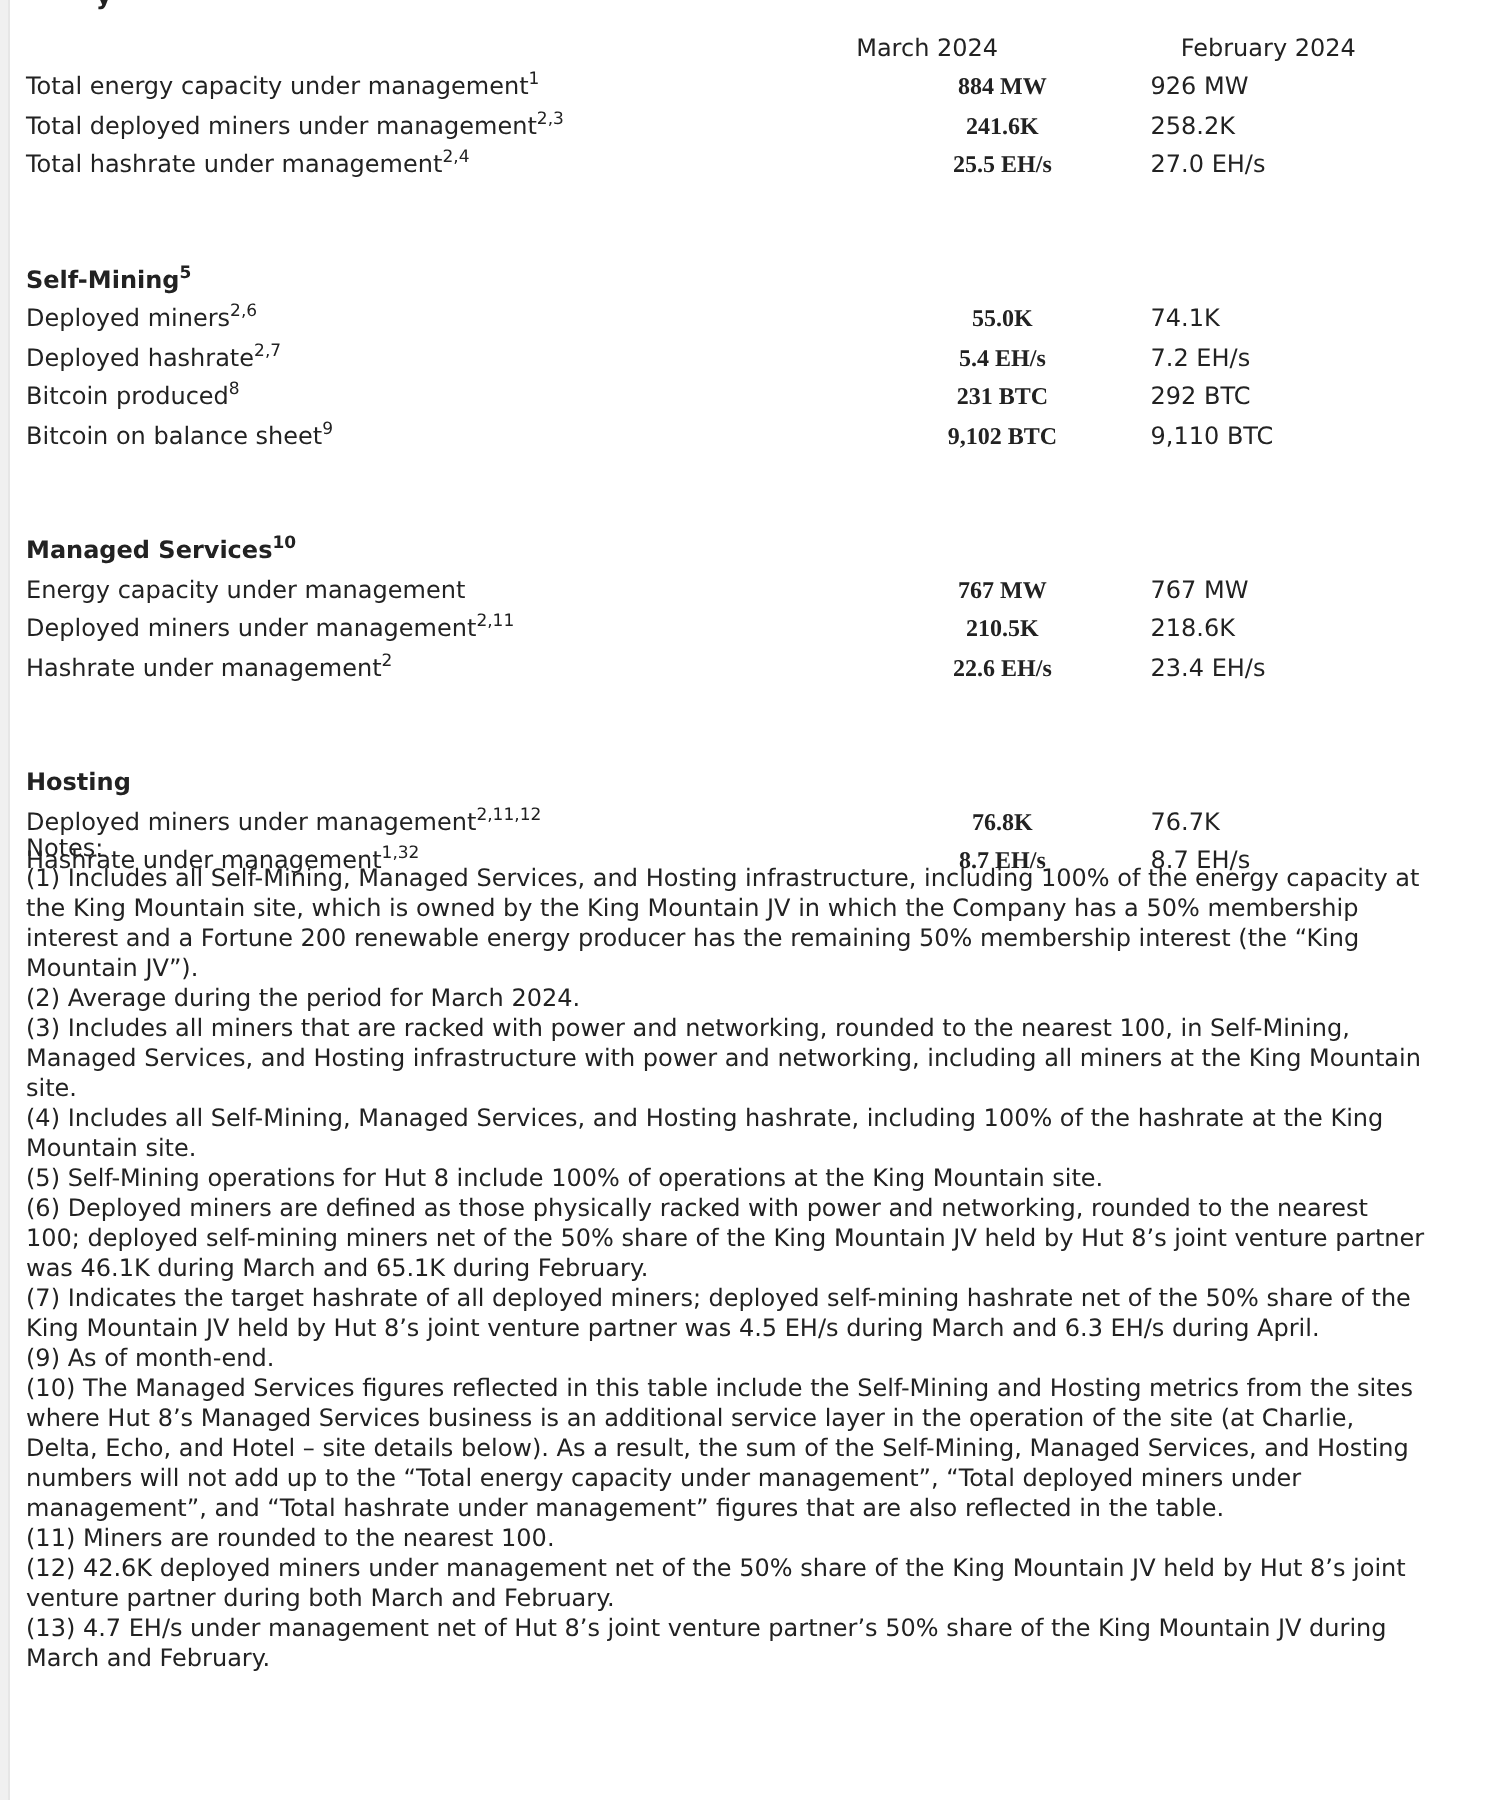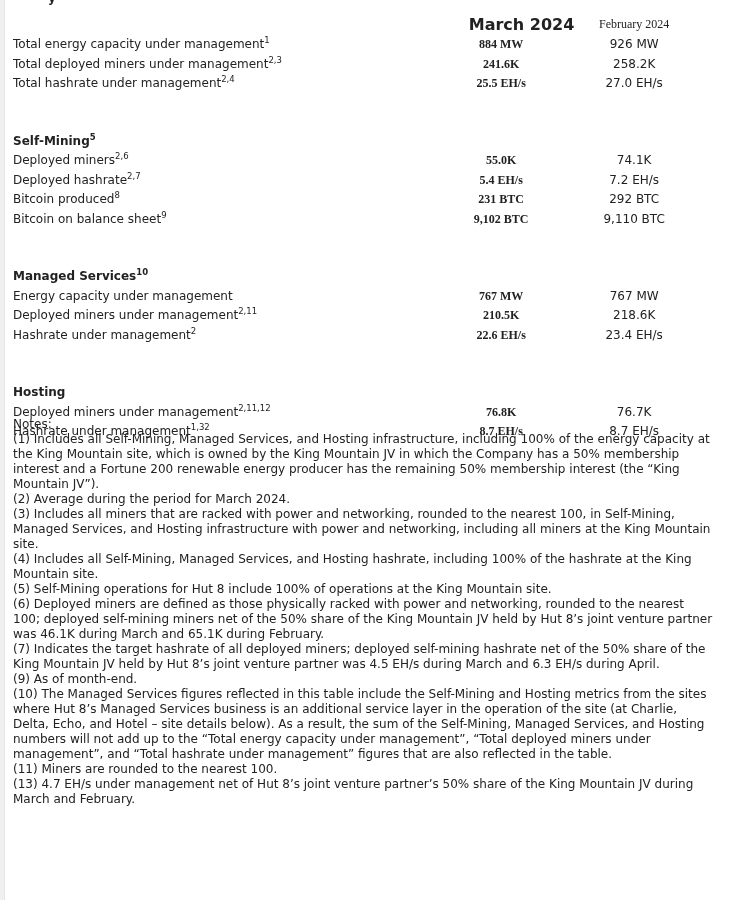--- a/index.html
+++ b/index.html
@@ -15,23 +15,23 @@
     position: absolute; left: 48px; top: -9px; font-size: 12px; font-weight: bold;
   }
   .content { position: absolute; left: 13px; top: 0; width: 725px; }
   table.metrics {
     border-collapse: collapse; font-size: 12px; width: 680px;
     position: absolute; top: 14px; left: 0;
   }
   table.metrics td { padding: 0; height: 19.5px; line-height: 19.5px; white-space: nowrap; vertical-align: middle; }
   td.lbl { width: 420px; }
   td.mar { width: 152px; text-align: center; font-weight: bold; font-family: Liberation Serif, serif; }
-  td.feb { width: 120px; text-align: center; }
-  th.mar { font-weight: bold; text-align: right; font-size: 16px; height: 18px; }
-  th.feb { font-weight: normal; text-align: center; font-size: 12px; font-family: Liberation Serif, serif; }
+  td.feb { width: 120px; text-align: left; }
+  th.mar { font-weight: normal; text-align: left; font-size: 12px; height: 18px; }
+  th.feb { font-weight: normal; text-align: center; font-size: 12px; }
   th.lbl { }
   tr.section td.lbl { font-weight: bold; padding-top: 0; }
   tr.spacer td { height: 19px; }
   sup { font-size: 8.5px; line-height: 0; vertical-align: 5px; }
   .notes {
     position: absolute; top: 417px; left: 0; width: 700px;
     font-size: 12px; line-height: 15px;
   }
   .notes-title { }
   .note { margin: 0; }
@@ -150,16 +150,17 @@
         <div class="note">(1) Includes all Self-Mining, Managed Services, and Hosting infrastructure, including 100% of the energy capacity at the King Mountain site, which is owned by the King Mountain JV in which the Company has a 50% membership interest and a Fortune 200 renewable energy producer has the remaining 50% membership interest (the “King Mountain JV”).</div>
         <div class="note">(2) Average during the period for March 2024.</div>
         <div class="note">(3) Includes all miners that are racked with power and networking, rounded to the nearest 100, in Self-Mining, Managed Services, and Hosting infrastructure with power and networking, including all miners at the King Mountain site.</div>
         <div class="note">(4) Includes all Self-Mining, Managed Services, and Hosting hashrate, including 100% of the hashrate at the King Mountain site.</div>
         <div class="note">(5) Self-Mining operations for Hut 8 include 100% of operations at the King Mountain site.</div>
         <div class="note">(6) Deployed miners are defined as those physically racked with power and networking, rounded to the nearest 100; deployed self-mining miners net of the 50% share of the King Mountain JV held by Hut 8’s joint venture partner was 46.1K during March and 65.1K during February.</div>
         <div class="note">(7) Indicates the target hashrate of all deployed miners; deployed self-mining hashrate net of the 50% share of the King Mountain JV held by Hut 8’s joint venture partner was 4.5 EH/s during March and 6.3 EH/s during April.</div>
         <div class="note">(9) As of month-end.</div>
         <div class="note">(10) The Managed Services figures reflected in this table include the Self-Mining and Hosting metrics from the sites where Hut 8’s Managed Services business is an additional service layer in the operation of the site (at Charlie, Delta, Echo, and Hotel – site details below). As a result, the sum of the Self-Mining, Managed Services, and Hosting numbers will not add up to the “Total energy capacity under management”, “Total deployed miners under management”, and “Total hashrate under management” figures that are also reflected in the table.</div>
         <div class="note">(11) Miners are rounded to the nearest 100.</div>
+        <div class="note">(12) 42.6K deployed miners under management net of the 50% share of the King Mountain JV held by Hut 8’s joint venture partner during both March and February.</div>
         <div class="note">(13) 4.7 EH/s under management net of Hut 8’s joint venture partner’s 50% share of the King Mountain JV during March and February.</div>
       </div>
   </div>
 </div>
 
 </body></html>

